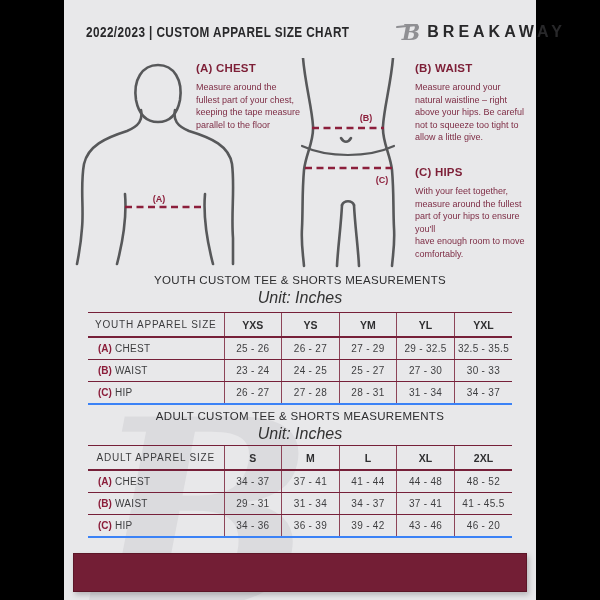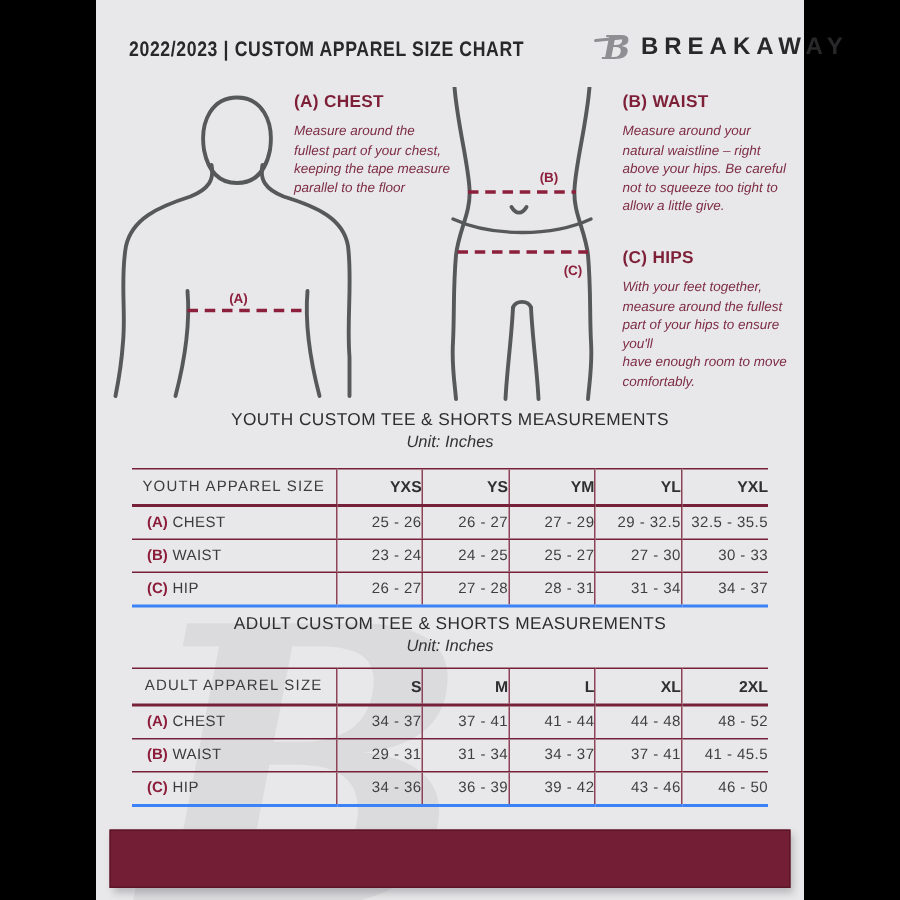--- a/index.html
+++ b/index.html
@@ -19,39 +19,39 @@
   .brand{display:flex;align-items:center;gap:5px;}
   .brand-name{font-size:16px;font-weight:bold;color:#28282a;letter-spacing:4px;}
   .logo-b{font-family:"DejaVu Serif",serif;font-style:italic;font-weight:bold;
           font-size:22px;line-height:20px;color:#8f8f93;position:relative;padding:0 2px;}
   .logo-b:before{content:"";position:absolute;left:-4px;top:3px;width:22px;height:2px;
                  background:#8f8f93;border-radius:2px;transform:rotate(-6deg);}
 
   
   .ins{position:absolute;z-index:1;}
   .ins-head{font-size:11.5px;font-weight:bold;color:#7d1f37;letter-spacing:.2px;margin-bottom:7px;}
-  .ins-body{font-size:9px;font-style:italic;color:#7e2d45;line-height:12.5px;white-space:pre-line;}
+  .ins-body{font-size:9px;color:#7e2d45;line-height:12.5px;white-space:pre-line;}
   .ins-chest{left:132px;top:62px;width:106px;}
   .ins-waist{left:351px;top:62px;width:114px;}
   .ins-hips{left:351px;top:166px;width:114px;}
 
   .fig{position:absolute;z-index:1;}
   .fig-torso{left:11px;top:58px;}
   .fig-lower{left:224px;top:58px;}
 
   
   .tbl-title{position:absolute;left:0;width:472px;text-align:center;z-index:1;
              font-size:11.5px;font-weight:normal;color:#2d2d2f;letter-spacing:.3px;}
   .tbl-unit{position:absolute;left:0;width:472px;text-align:center;z-index:1;
-            font-size:11px;font-style:italic;color:#333;}
+            font-size:16px;font-style:italic;color:#333;}
   .size-table{position:absolute;left:24px;z-index:1;width:424px;border-collapse:collapse;
               table-layout:fixed;}
   .size-table col.c0{width:136px;}
   .size-table th,.size-table td{padding:0;text-align:center;font-size:10px;color:#3f3f41;}
-  .size-table td+td,.size-table th+th{border-left:1px solid #8d4458;text-align:right;}
+  .size-table td+td,.size-table th+th{border-left:1px solid #8d4458;}
   .size-table tr.head th{height:23px;font-weight:bold;font-size:10.5px;color:#2f2f31;
                          border-top:1px solid #762039;border-bottom:2px solid #762039;}
   .size-table tr.head th.lbl{font-weight:normal;letter-spacing:.8px;font-size:10px;color:#3c3c3e;}
   .size-table tr.data td{height:21px;border-bottom:1px solid #762039;letter-spacing:.3px;}
   .size-table tr.data:last-child td{border-bottom:2px solid #3b82f6;}
   .size-table td.lbl{text-align:left;padding-left:10px;letter-spacing:.8px;color:#3c3c3e;}
   .pfx{font-weight:bold;color:#8b1d3a;letter-spacing:0;}
 
   .t-youth-title{top:274px;} .t-youth-unit{top:289px;} .t-youth{top:312px;}
   .t-adult-title{top:410px;} .t-adult-unit{top:425px;} .t-adult{top:445px;}
@@ -203,20 +203,20 @@
         <td>34 - 37</td>
         <td>37 - 41</td>
         <td>41 - 45.5</td>
       </tr>
       <tr class="data">
         <td class="lbl"><span class="pfx">(C)</span> <span>HIP</span></td>
         <td>34 - 36</td>
         <td>36 - 39</td>
         <td>39 - 42</td>
         <td>43 - 46</td>
-        <td>46 - 50</td>
+        <td>46 - 20</td>
       </tr>
     </tbody>
       </table>
 
     <div class="footer-bar"></div>
   </div>
 </div>
 
 </body></html>

